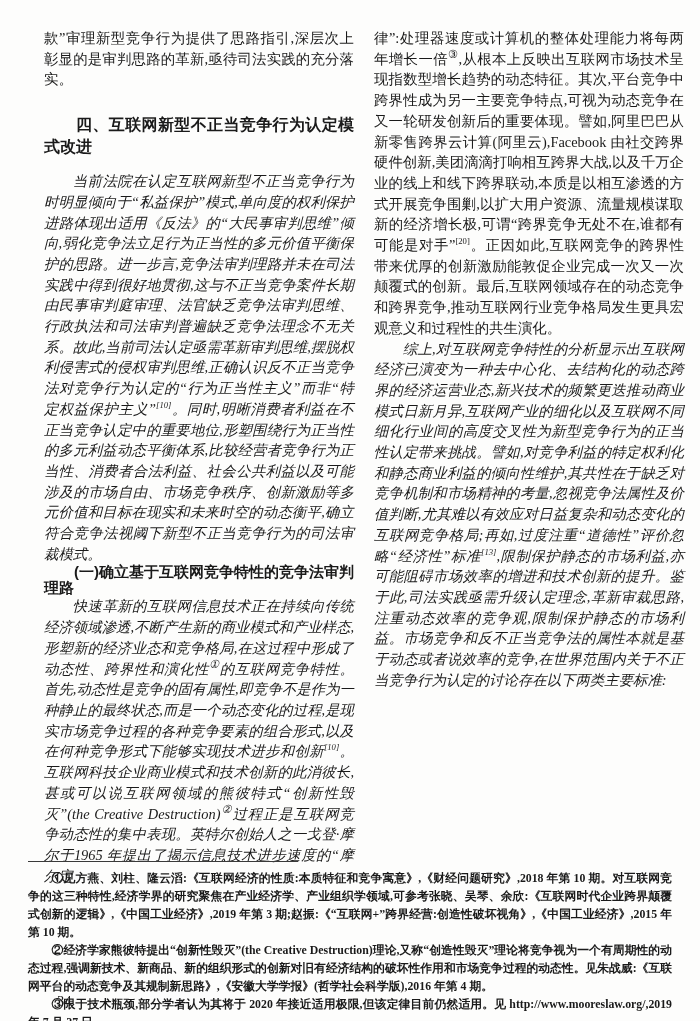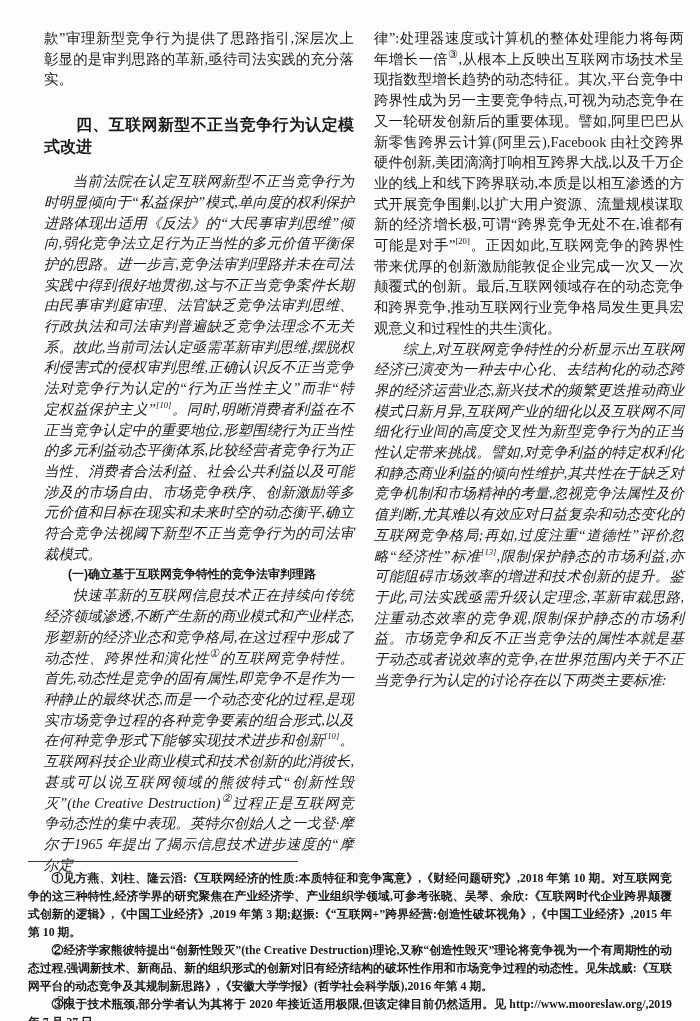--- a/index.html
+++ b/index.html
@@ -39,22 +39,22 @@
   h2.section-heading {
     font-size: 16px;
     line-height: 22px;
     font-weight: 700;
     margin: 24px 0 13px 0;
     text-indent: 2em;
     text-align: justify;
     font-family: "Liberation Sans", "DejaVu Sans", sans-serif;
   }
   h3.sub-heading {
-    font-size: 12px;
-    line-height: 21px;
+    font-size: 15px;
+    line-height: 16px;
     font-weight: 700;
     margin: 0;
     text-indent: 2em;
     text-align: justify;
     font-family: "Liberation Sans", "DejaVu Sans", sans-serif;
   }
   sup {
     font-size: 0.6em;
     line-height: 0;
     vertical-align: super;

